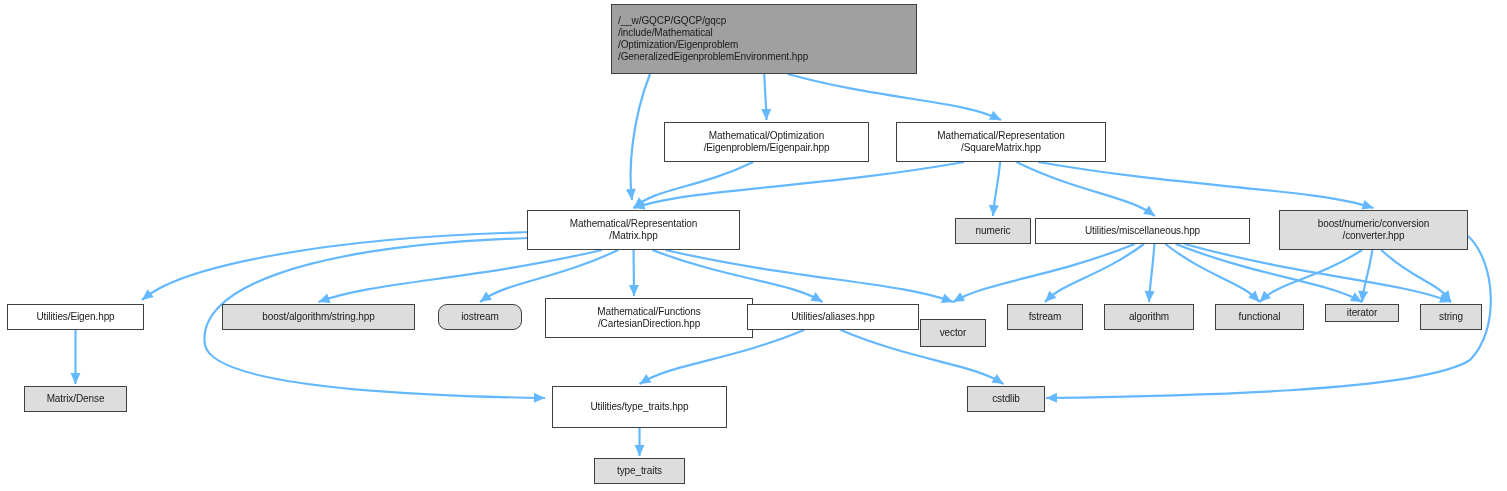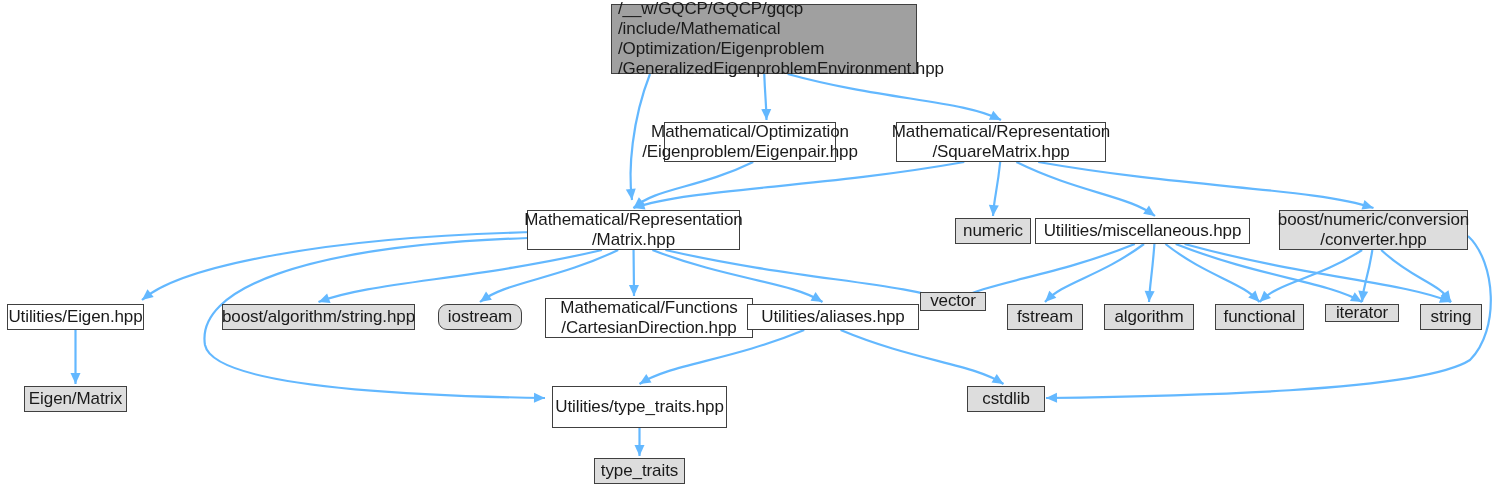--- a/index.html
+++ b/index.html
@@ -33,21 +33,21 @@
   .node-box {
     position: absolute;
     box-sizing: border-box;
     border: 1px solid #404040;
     display: flex;
     align-items: center;
     justify-content: center;
     text-align: center;
     line-height: 1.18;
     color: #1a1a1a;
-    font-size: 17px;
+    font-size: 10px;
     letter-spacing: -0.1px;
     white-space: pre;
   }
   .node-root {
     background: #a0a0a0;
     border: 1px solid #404040;
     justify-content: flex-start;
     text-align: left;
     padding-left: 6px;
   }
@@ -122,40 +122,40 @@
         <polygon points="1003.5,384 996.7623689700456,373.96982910892365 991.512798788397,382.48111649144965" class="edge-head"></polygon>
         <path class="edge-path" d="M 639.5,412 C 639.5,437.3 639.5,436 639.5,456"></path>
         <polygon points="639.5,456 644.5,445 634.5,445" class="edge-head"></polygon>
       </g>
   </svg>
   <div id="nodes-layer">
       <div class="node-box node-root" style="left: 611px; top: 4px; width: 306px; height: 70px;">/__w/GQCP/GQCP/gqcp
 /include/Mathematical
 /Optimization/Eigenproblem
 /GeneralizedEigenproblemEnvironment.hpp</div>
-      <div class="node-box node-local" style="left: 664px; top: 122px; width: 172px; height: 40px;">Mathematical/Optimization
+      <div class="node-box node-local" style="left: 664px; top: 122px; width: 205px; height: 40px;">Mathematical/Optimization
 /Eigenproblem/Eigenpair.hpp</div>
       <div class="node-box node-local" style="left: 896px; top: 122px; width: 210px; height: 40px;">Mathematical/Representation
 /SquareMatrix.hpp</div>
       <div class="node-box node-local" style="left: 527px; top: 210px; width: 213px; height: 40px;">Mathematical/Representation
 /Matrix.hpp</div>
       <div class="node-box node-extern" style="left: 955px; top: 218px; width: 76px; height: 26px;">numeric</div>
       <div class="node-box node-local" style="left: 1035px; top: 218px; width: 215px; height: 26px;">Utilities/miscellaneous.hpp</div>
       <div class="node-box node-extern" style="left: 1279px; top: 210px; width: 189px; height: 40px;">boost/numeric/conversion
 /converter.hpp</div>
       <div class="node-box node-local" style="left: 7px; top: 304px; width: 137px; height: 26px;">Utilities/Eigen.hpp</div>
       <div class="node-box node-extern" style="left: 222px; top: 304px; width: 193px; height: 26px;">boost/algorithm/string.hpp</div>
       <div class="node-box node-extern" style="left: 438px; top: 304px; width: 84px; height: 26px; border-radius: 9px;">iostream</div>
       <div class="node-box node-local" style="left: 545px; top: 298px; width: 208px; height: 40px;">Mathematical/Functions
 /CartesianDirection.hpp</div>
       <div class="node-box node-local" style="left: 747px; top: 304px; width: 172px; height: 26px;">Utilities/aliases.hpp</div>
-      <div class="node-box node-extern" style="left: 920px; top: 292px; width: 66px; height: 19px;">vector</div>
+      <div class="node-box node-extern" style="left: 920px; top: 319px; width: 66px; height: 28px;">vector</div>
       <div class="node-box node-extern" style="left: 1007px; top: 304px; width: 76px; height: 26px;">fstream</div>
       <div class="node-box node-extern" style="left: 1104px; top: 304px; width: 90px; height: 26px;">algorithm</div>
       <div class="node-box node-extern" style="left: 1215px; top: 304px; width: 89px; height: 26px;">functional</div>
       <div class="node-box node-extern" style="left: 1325px; top: 304px; width: 74px; height: 18px;">iterator</div>
       <div class="node-box node-extern" style="left: 1420px; top: 304px; width: 62px; height: 26px;">string</div>
-      <div class="node-box node-extern" style="left: 24px; top: 386px; width: 103px; height: 26px;">Eigen/Matrix</div>
+      <div class="node-box node-extern" style="left: 24px; top: 386px; width: 103px; height: 26px;">Matrix/Dense</div>
       <div class="node-box node-local" style="left: 552px; top: 386px; width: 175px; height: 42px;">Utilities/type_traits.hpp</div>
       <div class="node-box node-extern" style="left: 967px; top: 386px; width: 78px; height: 26px;">cstdlib</div>
       <div class="node-box node-extern" style="left: 594px; top: 458px; width: 91px; height: 26px;">type_traits</div>
     </div>
 </div>
 
 </body></html>

